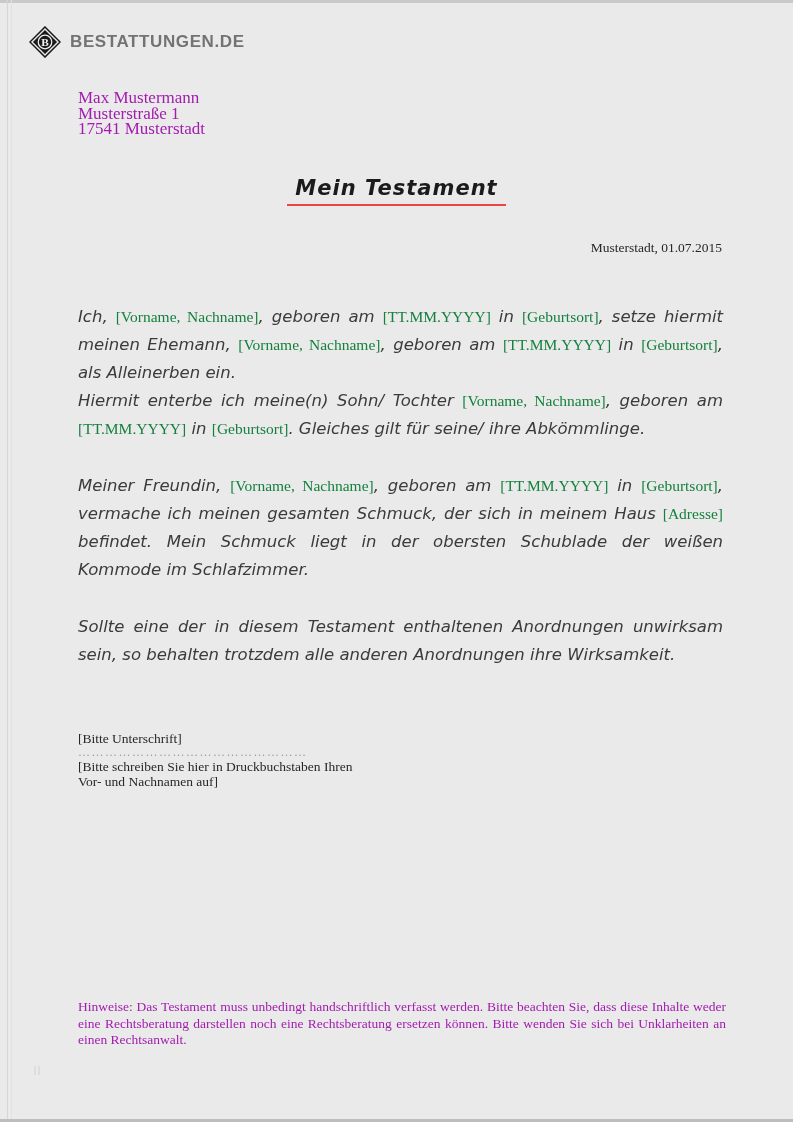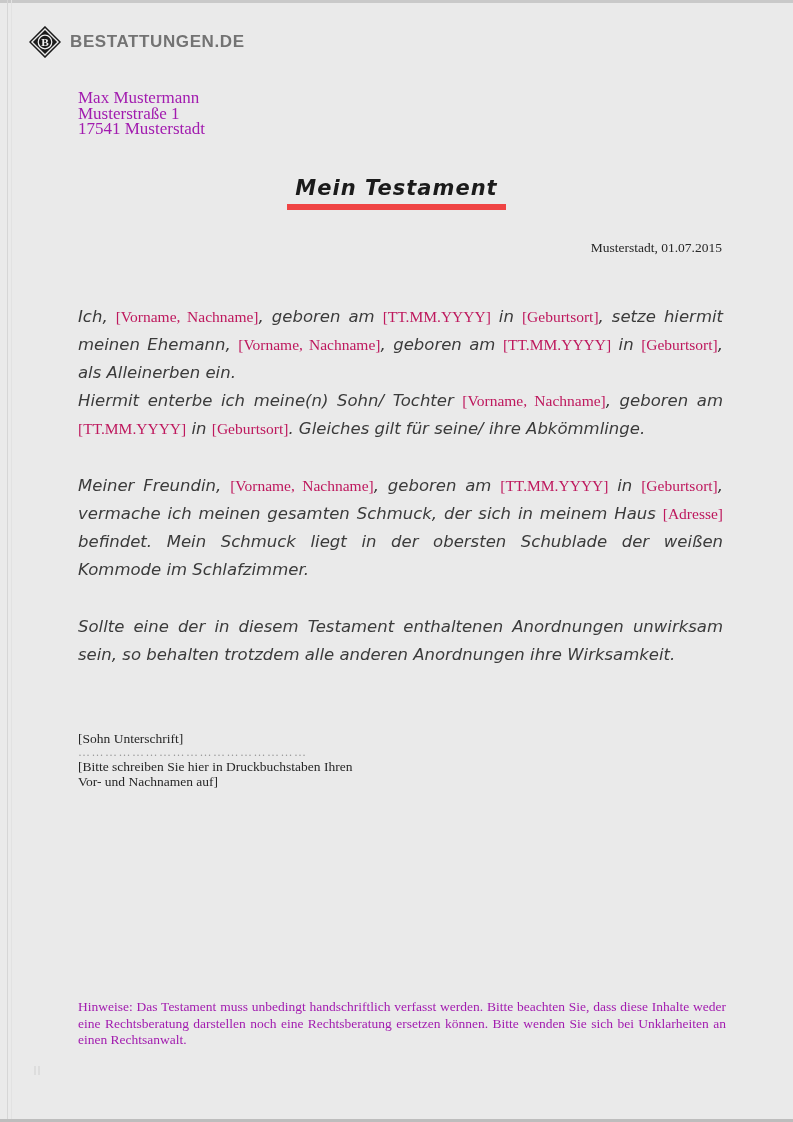--- a/index.html
+++ b/index.html
@@ -23,31 +23,31 @@
   }
 
   .sender { position: absolute; left: 78px; top: 90px; font-size: 17px; line-height: 15.5px; color: #a21caf; }
 
   .title-row { position: absolute; left: 0; right: 0; top: 176px; text-align: center; }
   .title {
     display: inline-block;
     font-family: "DejaVu Sans", sans-serif;
     font-style: italic; font-weight: bold;
     font-size: 21px; letter-spacing: 1px; color: #1b1b1b;
-    border-bottom: 6px solid #ef4444;
+    border-bottom: 2px solid #ef4444;
     padding: 0 8px 4px 8px;
   }
 
   .dateline { position: absolute; right: 71px; top: 240px; font-size: 13.5px; color: #272727; text-align: left; }
 
   .content { position: absolute; left: 78px; top: 303px; width: 645px; }
   .content p { margin: 0; text-align: justify; font-size: 16.5px; line-height: 28px; }
   .content p.gap { margin-top: 29px; }
   .hw { font-family: "DejaVu Sans", sans-serif; font-style: italic; color: #3b3b3b; }
-  .ph { font-family: "Liberation Serif", serif; font-style: normal; color: #be185d; font-size: 15.5px; }
+  .ph { font-family: "Liberation Serif", serif; font-style: normal; color: #15803d; font-size: 15.5px; }
 
   .signature { position: absolute; left: 78px; top: 731px; font-size: 13.5px; line-height: 15px; color: #272727; }
   .sig-dots { color: #9a9a9a; font-size: 12px; line-height: 13px; letter-spacing: 1.5px; }
 
   .footer-note {
     position: absolute; left: 78px; top: 999px; width: 648px;
     font-size: 13.5px; line-height: 16.5px; color: #a21caf; text-align: justify;
   }
 
   .faint-artifact { position: absolute; left: 34px; top: 1066px; width: 10px; height: 9px; display: flex; gap: 2px; }
@@ -84,21 +84,21 @@
 <div class="dateline">Musterstadt, 01.07.2015</div>
 
 <div class="content">
   <p><span class="hw">Ich, </span><span class="ph">[Vorname, Nachname]</span><span class="hw">, geboren am </span><span class="ph">[TT.MM.YYYY]</span><span class="hw"> in </span><span class="ph">[Geburtsort]</span><span class="hw">, setze hiermit meinen Ehemann, </span><span class="ph">[Vorname, Nachname]</span><span class="hw">, geboren am </span><span class="ph">[TT.MM.YYYY]</span><span class="hw"> in </span><span class="ph">[Geburtsort]</span><span class="hw">, als Alleinerben ein.</span></p>
   <p><span class="hw">Hiermit enterbe ich meine(n) Sohn/ Tochter </span><span class="ph">[Vorname, Nachname]</span><span class="hw">, geboren am </span><span class="ph">[TT.MM.YYYY]</span><span class="hw"> in </span><span class="ph">[Geburtsort]</span><span class="hw">. Gleiches gilt für seine/ ihre Abkömmlinge.</span></p>
   <p class="gap"><span class="hw">Meiner Freundin, </span><span class="ph">[Vorname, Nachname]</span><span class="hw">, geboren am </span><span class="ph">[TT.MM.YYYY]</span><span class="hw"> in </span><span class="ph">[Geburtsort]</span><span class="hw">, vermache ich meinen gesamten Schmuck, der sich in meinem Haus </span><span class="ph">[Adresse]</span><span class="hw"> befindet. Mein Schmuck liegt in der obersten Schublade der weißen Kommode im Schlafzimmer.</span></p>
   <p class="gap"><span class="hw">Sollte eine der in diesem Testament enthaltenen Anordnungen unwirksam sein, so behalten trotzdem alle anderen Anordnungen ihre Wirksamkeit.</span></p>
 </div>
 
 <div class="signature">
-  <div>[Sohn Unterschrift]</div>
+  <div>[Bitte Unterschrift]</div>
   <div class="sig-dots">……………………………………………</div>
   <div>[Bitte schreiben Sie hier in Druckbuchstaben Ihren</div>
   <div>Vor- und Nachnamen auf]</div>
 </div>
 
 <div class="footer-note">Hinweise: Das Testament muss unbedingt handschriftlich verfasst werden. Bitte beachten Sie, dass diese Inhalte weder eine Rechtsberatung darstellen noch eine Rechtsberatung ersetzen können. Bitte wenden Sie sich bei Unklarheiten an einen Rechtsanwalt.</div>
 
 <div class="faint-artifact">
     <i></i>
     <i></i>

